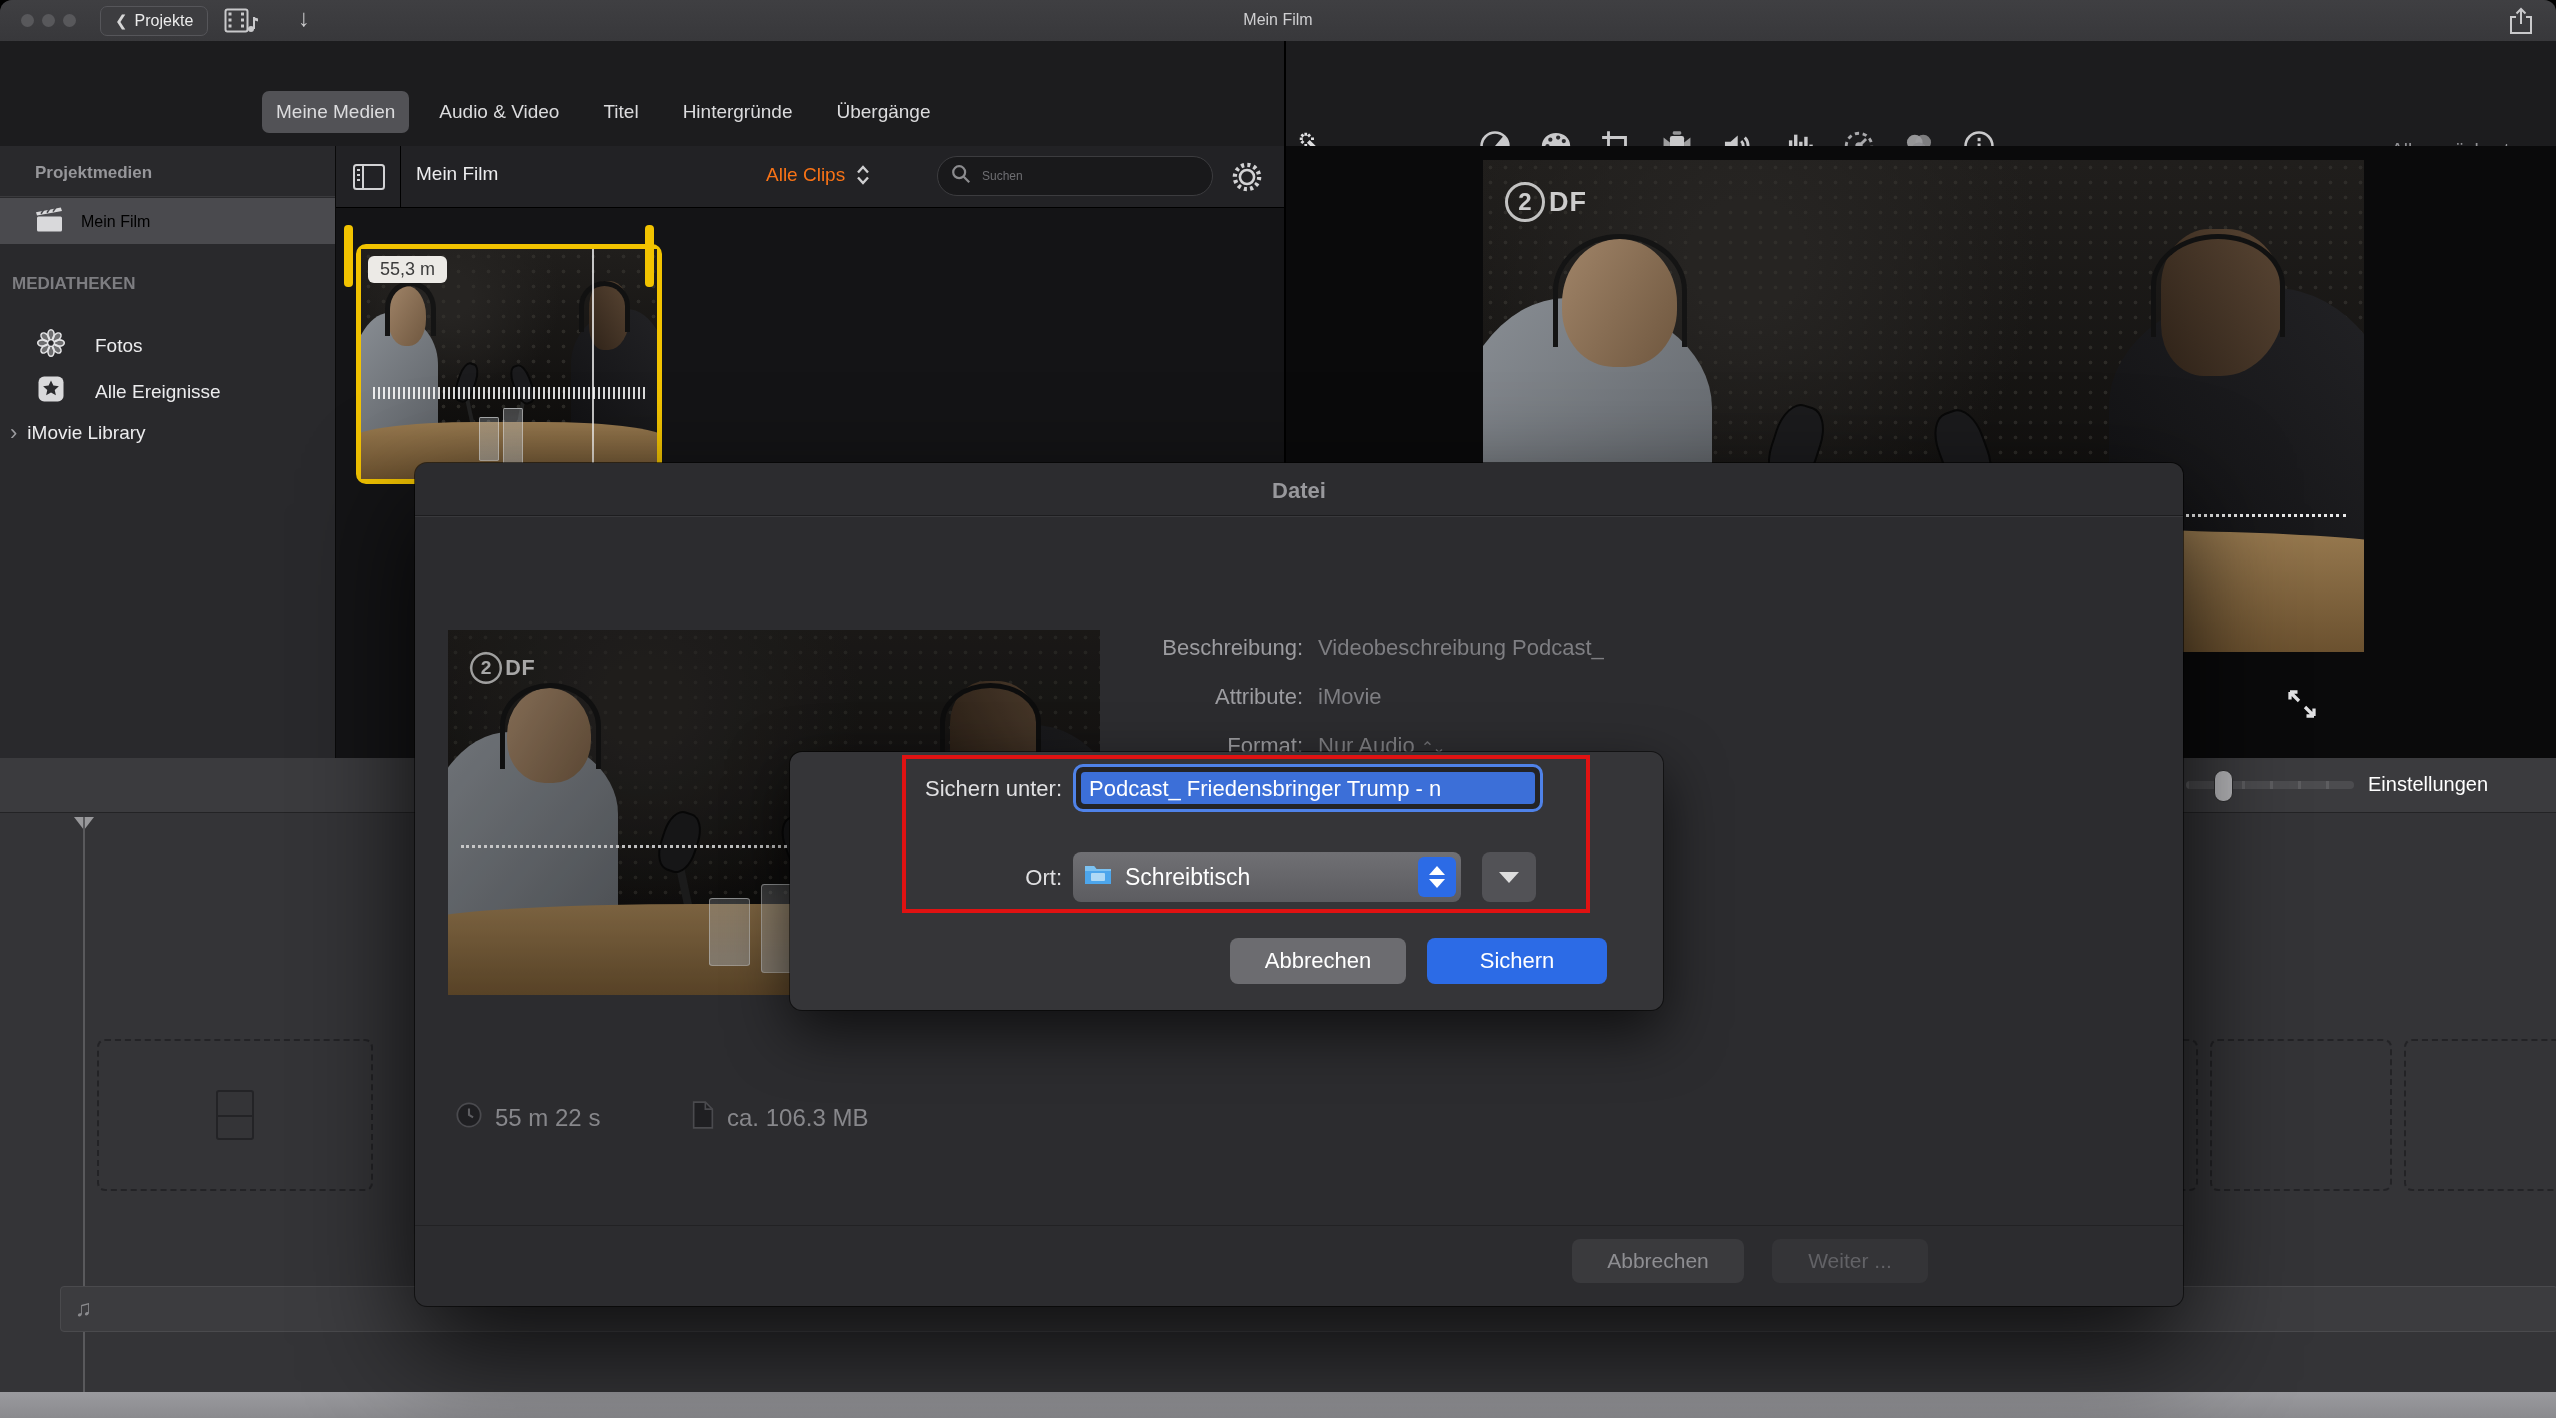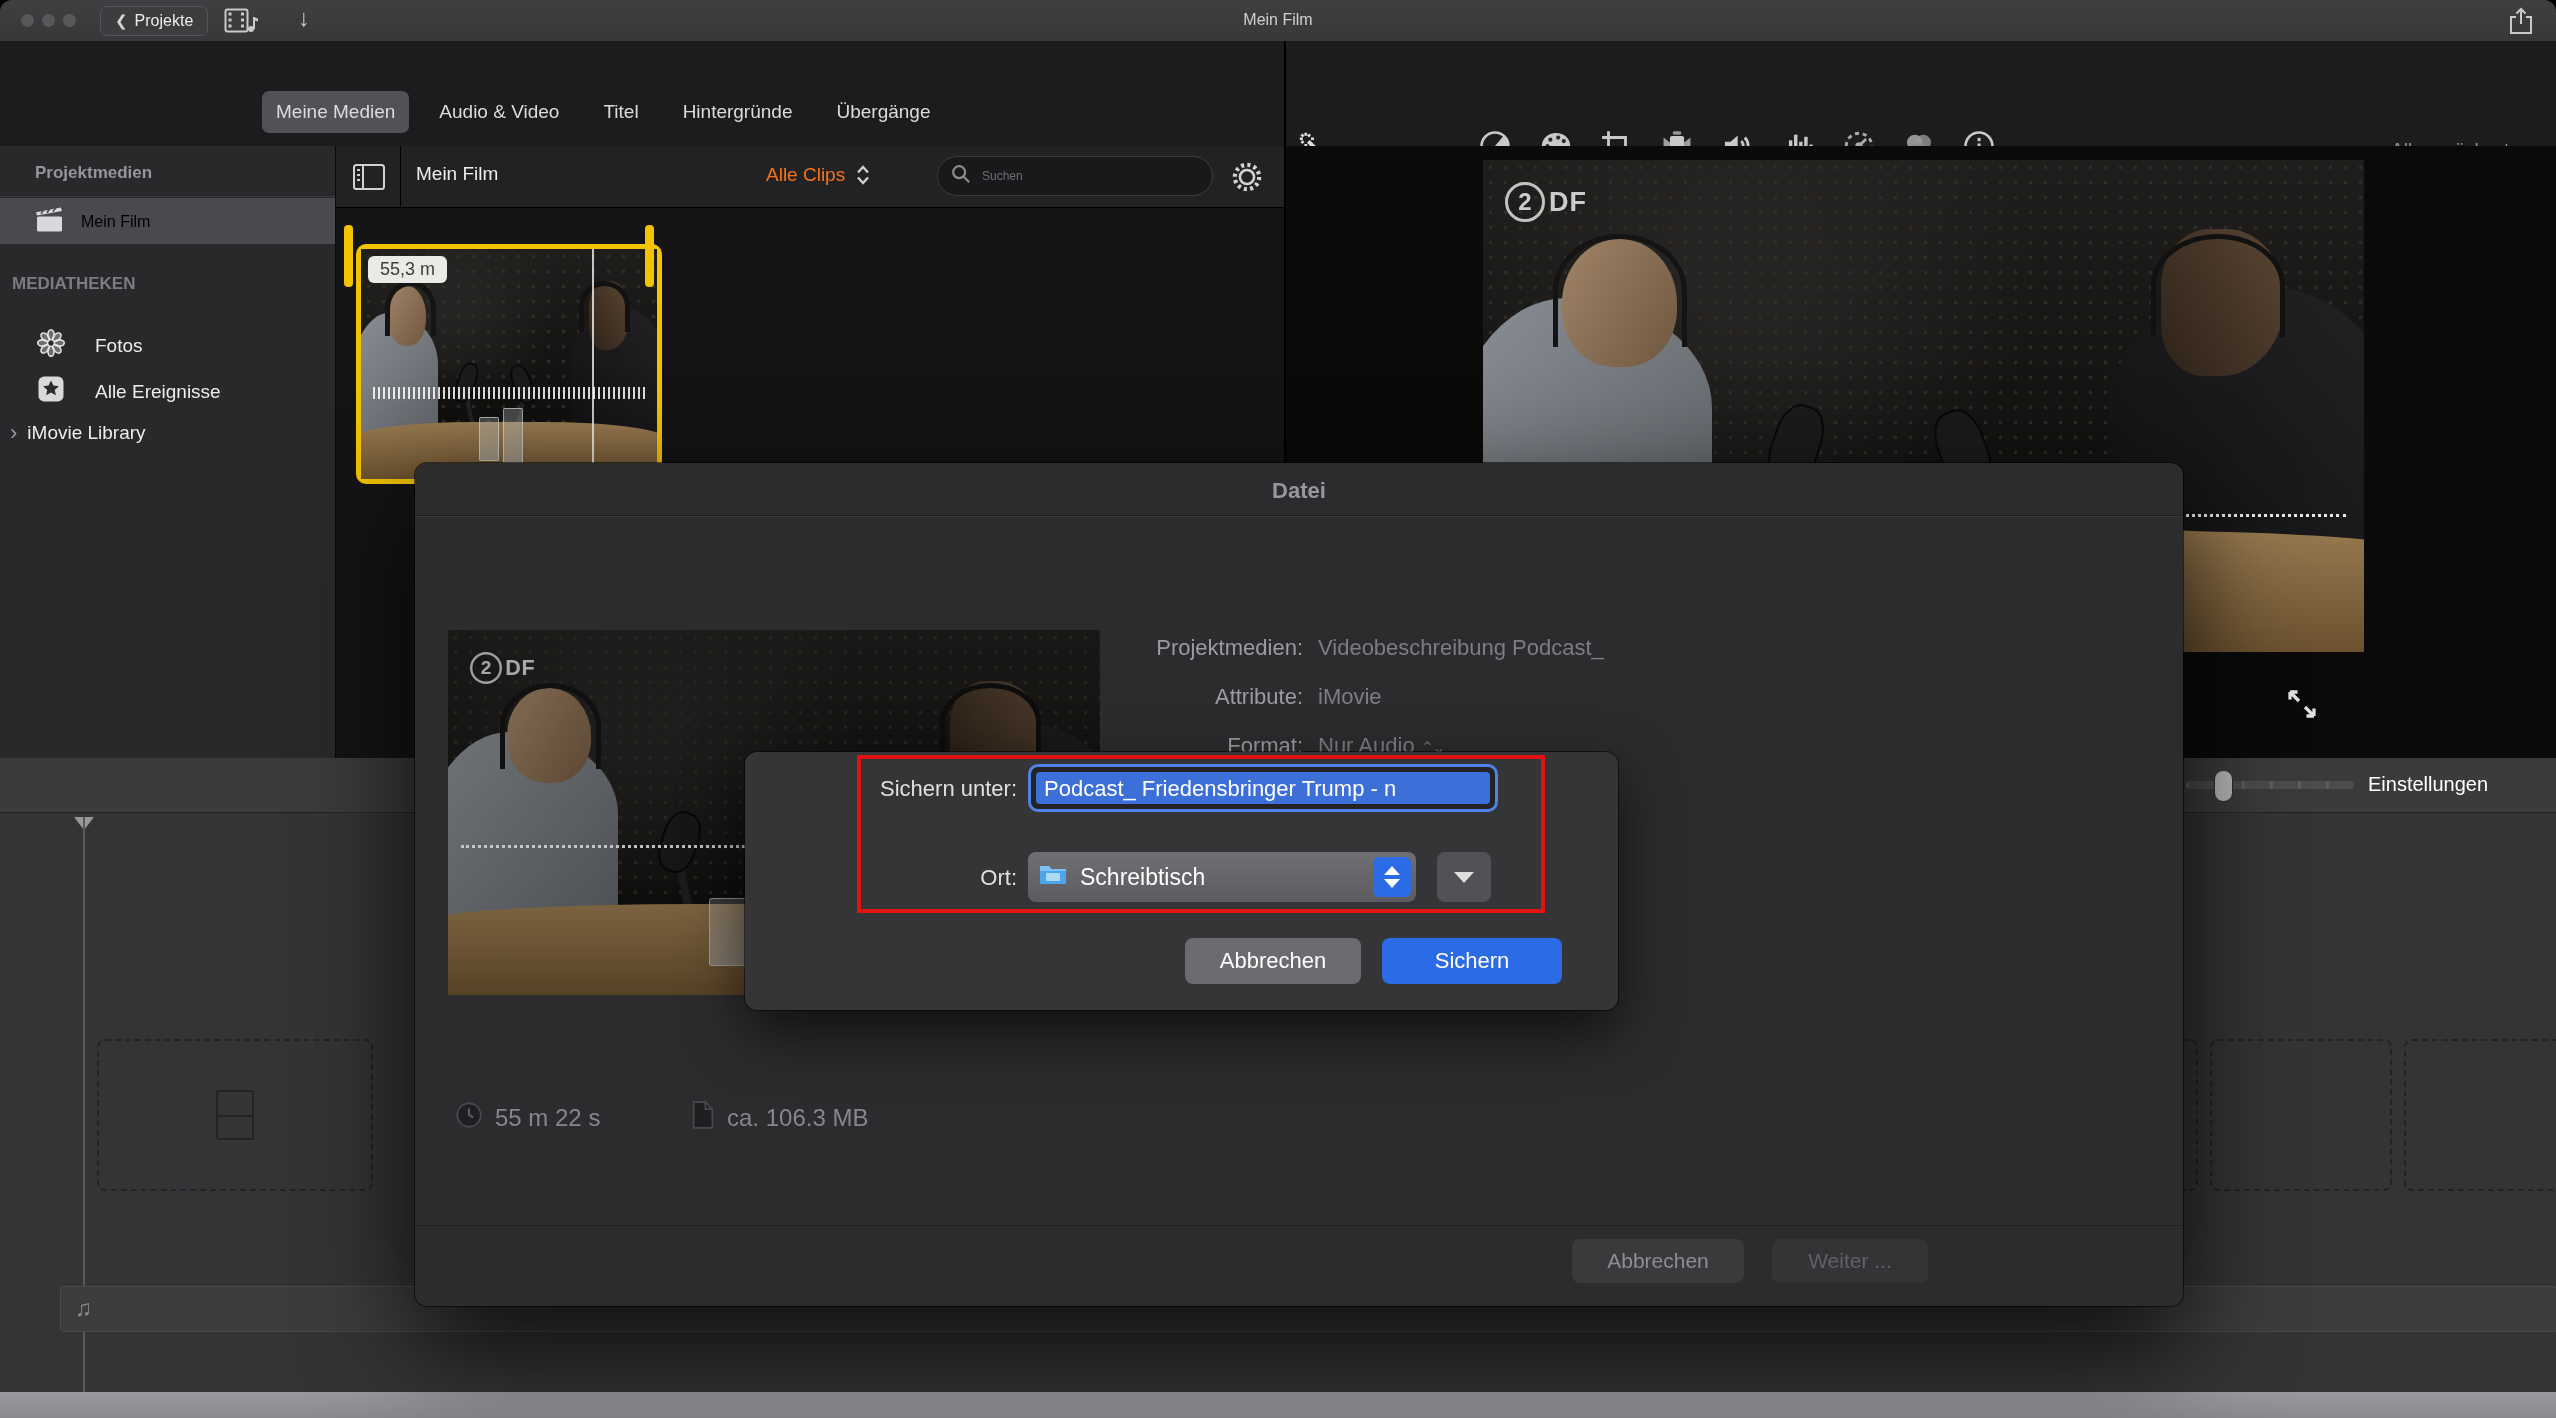--- a/index.html
+++ b/index.html
@@ -109,21 +109,21 @@
   .dlg-value{color:#7e7e82;font-size:22px;white-space:nowrap;}
   .dlg-row{display:flex;gap:15px;left:638px;}
   .mini-stepper{color:#6e6e72;font-size:16px;letter-spacing:-2px;}
   .meta{display:flex;align-items:center;gap:12px;color:#87878b;font-size:24px;}
   .dlg-footer-div{left:0;top:762px;width:100%;height:1px;background:#222224;}
   .dlg-btn{height:44px;border-radius:8px;text-align:center;line-height:44px;font-size:21px;}
   .dlg-cancel{left:1157px;top:776px;width:172px;background:#3a3a3d;color:#8e8e92;}
   .dlg-next{left:1357px;top:776px;width:156px;background:#343437;color:#626266;}
 
   
-  .sheet{left:745px;top:752px;width:873px;height:258px;background:#353538;border-radius:12px;
+  .sheet{left:790px;top:752px;width:873px;height:258px;background:#353538;border-radius:12px;
          box-shadow:0 22px 60px rgba(0,0,0,.65),0 0 0 1px rgba(0,0,0,.5);}
   .redrect{left:112px;top:3px;width:680px;height:150px;border:4px solid #e01212;z-index:5;pointer-events:none;}
   .sh-label{width:212px;text-align:right;color:#e0e0e2;font-size:22px;}
   .field{left:283px;top:12px;width:470px;height:48px;border:3px solid #4f82e8;border-radius:10px;background:#232326;box-sizing:border-box;}
   .field .sel{position:absolute;left:5px;top:5px;right:5px;bottom:5px;background:#3c6fd8;border-radius:4px;
               color:#fff;font-size:22px;line-height:32px;padding:1px 8px;white-space:nowrap;overflow:hidden;}
   .popup{left:283px;top:100px;width:388px;height:50px;border-radius:8px;background:linear-gradient(#707074,#5c5c60);
          display:flex;align-items:center;gap:12px;padding-left:10px;box-sizing:border-box;color:#fff;font-size:23px;}
   .stepper{position:absolute;right:5px;top:5px;width:38px;height:40px;background:#2c6be6;border-radius:6px;}
   .stepper .up{position:absolute;left:11px;top:9px;width:0;height:0;border-left:8px solid transparent;border-right:8px solid transparent;border-bottom:9px solid #fff;}
@@ -436,21 +436,21 @@
       <div class="table"></div>
       <div class="glass g1"></div>
         <div class="glass g2"></div>
       <div class="abs dotline" style="top:59%"></div>
       <div class="abs zdf" style="transform:scale(.8);transform-origin:0 0">
         <span class="two">2</span>
           <span class="df">DF</span>
       </div>
     </div>
     <div class="abs dlg-row" style="top:172px">
-      <div class="dlg-label">Projektmedien:</div>
+      <div class="dlg-label">Beschreibung:</div>
       <div class="dlg-value">Videobeschreibung Podcast_</div>
     </div>
     <div class="abs dlg-row" style="top:221px">
       <div class="dlg-label">Attribute:</div>
       <div class="dlg-value">iMovie</div>
     </div>
     <div class="abs dlg-row" style="top:270px">
       <div class="dlg-label">Format:</div>
       <div class="dlg-value"><span>Nur Audio</span> <span class="mini-stepper">⌃⌄</span></div>
     </div>

